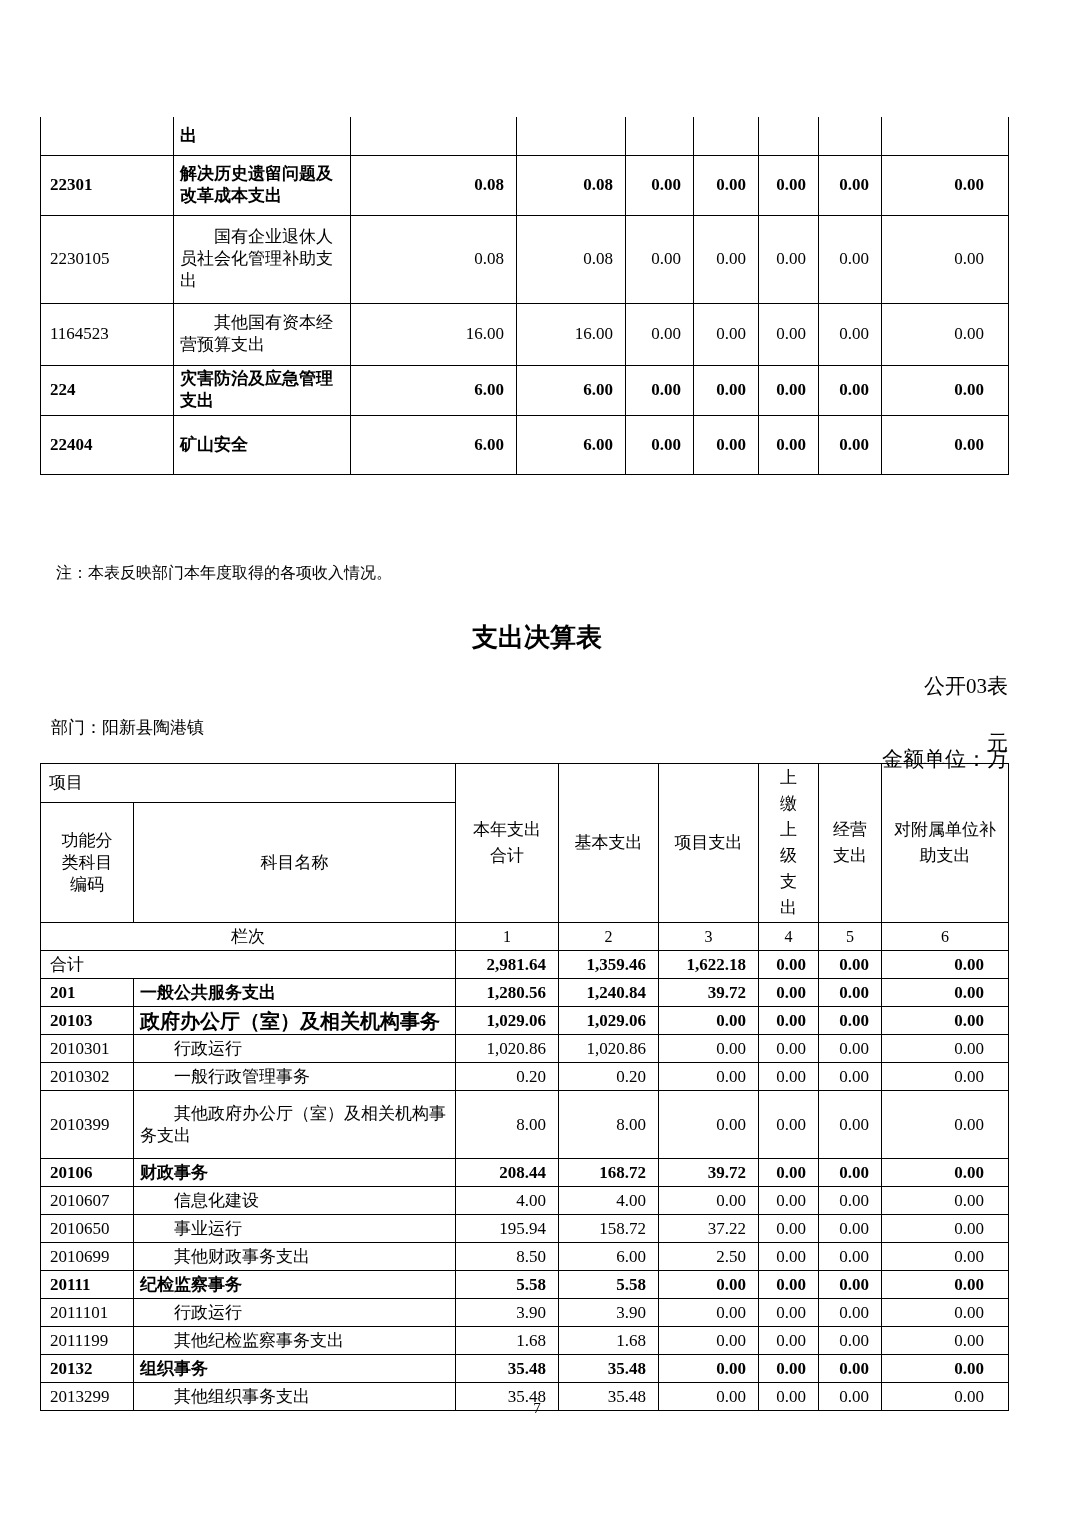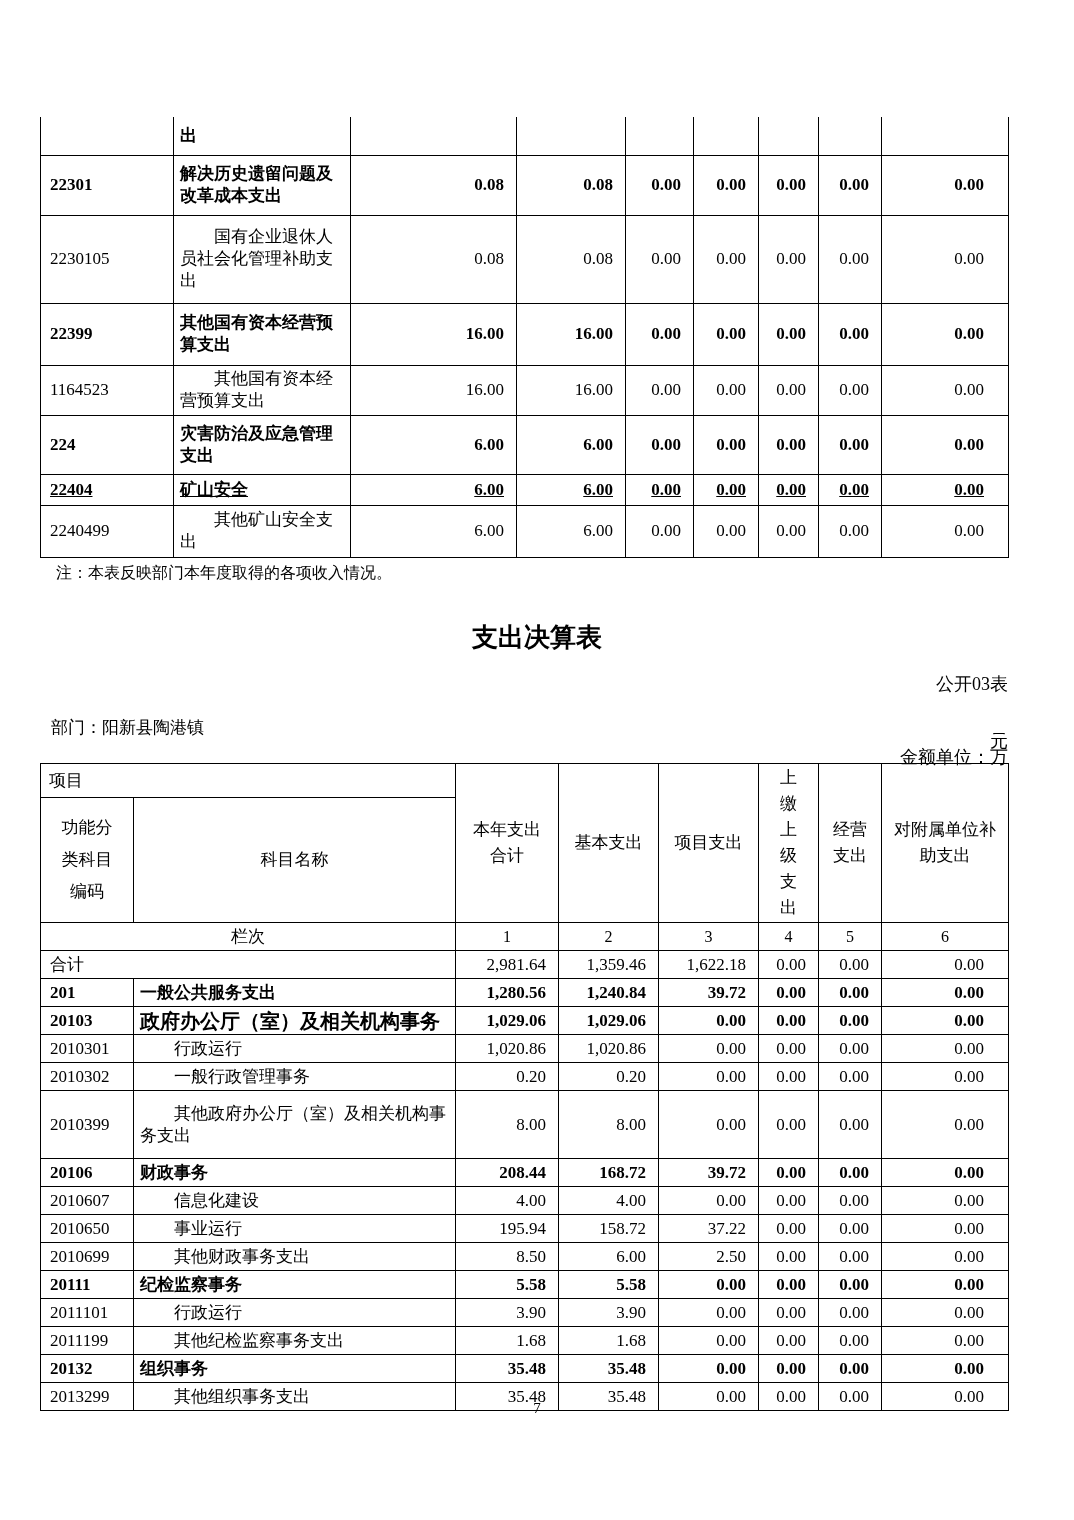--- a/index.html
+++ b/index.html
@@ -24,41 +24,41 @@
   .t1 tr:nth-child(8){height:52px;}
   
   td.code{text-align:left;padding:2px 4px 2px 9px;}
   td.name{text-align:left;padding:2px 6px;}
   td.name.ind{text-indent:2em;margin-top:30px;}
   td.name.sm{font-size:20px;}
   td.val{text-align:right;padding:2px 12px 2px 2px;}
   td.val.lastcol{padding-right:24px;}
   td.label-span{text-align:left;padding:2px 6px 2px 9px;}
   tr.b td{font-weight:bold;}
-  tr.vb td.val{font-weight:normal;}
+  tr.vb td.val{font-weight:bold;}
   
   .note{position:absolute;left:56px;top:563px;font-size:16px;
         font-family:"Liberation Serif","DejaVu Serif",serif;}
   .title{position:absolute;left:0;top:620px;width:100%;text-align:center;
          font-size:26px;font-weight:bold;margin:0;
          font-family:"Liberation Sans","DejaVu Sans",sans-serif;}
-  .meta-r{position:absolute;right:66px;text-align:right;font-size:18px;font-family:Liberation Serif, serif;}
+  .meta-r{position:absolute;right:66px;text-align:right;font-size:21px;font-family:Liberation Serif, serif;}
   .m1{top:672px;} .m2{top:701px;margin-top:44px;} .m3{top:729px;}
   .dept{position:absolute;left:43px;top:716px;font-size:17px;margin-left:8px;}
   
   .t2{left:40px;top:763px;width:968px;}
   .t2 thead tr:nth-child(1){height:27px;}
   .t2 thead tr:nth-child(2){height:82px;}
   .t2 thead tr:nth-child(3){height:28px;}
   .t2 tbody tr{height:28px;}
   .t2 tbody tr:nth-child(6){height:68px;}
   td.h-item{text-align:left;padding:1px 8px;}
   td.h-col{text-align:center;padding:1px 12px;line-height:26px;}
   td.h-col.narrow{padding:1px 13px;}
-  td.h-code{text-align:center;padding:1px 16px;line-height:32px;}
+  td.h-code{text-align:center;padding:1px 16px;line-height:22px;}
   td.h-name{text-align:center;padding:1px 6px;}
   td.h-lanci{text-align:center;padding:1px 6px;}
   td.h-num{text-align:center;padding:1px 2px;font-size:16px;}
   .pagenum{position:absolute;left:0;top:1400px;width:100%;text-align:center;font-size:15px;}
 </style>
 </head>
 <body>
 
 <div class="page">
 
@@ -101,31 +101,20 @@
           <td class="code">2230105</td>
           <td class="name ind">国有企业退休人员社会化管理补助支出</td>
           <td class="val">0.08</td>
           <td class="val">0.08</td>
           <td class="val">0.00</td>
           <td class="val">0.00</td>
           <td class="val">0.00</td>
           <td class="val">0.00</td>
           <td class="val lastcol">0.00</td>
         </tr>
-        <tr class="b ">
-          <td class="code">22399</td>
-          <td class="name">其他国有资本经营预算支出</td>
-          <td class="val">16.00</td>
-          <td class="val">16.00</td>
-          <td class="val">0.00</td>
-          <td class="val">0.00</td>
-          <td class="val">0.00</td>
-          <td class="val">0.00</td>
-          <td class="val lastcol">0.00</td>
-        </tr>
         <tr>
           <td class="code">1164523</td>
           <td class="name ind">其他国有资本经营预算支出</td>
           <td class="val">16.00</td>
           <td class="val">16.00</td>
           <td class="val">0.00</td>
           <td class="val">0.00</td>
           <td class="val">0.00</td>
           <td class="val">0.00</td>
           <td class="val lastcol">0.00</td>
@@ -137,31 +126,20 @@
           <td class="val">6.00</td>
           <td class="val">0.00</td>
           <td class="val">0.00</td>
           <td class="val">0.00</td>
           <td class="val">0.00</td>
           <td class="val lastcol">0.00</td>
         </tr>
         <tr class="b ">
           <td class="code">22404</td>
           <td class="name">矿山安全</td>
-          <td class="val">6.00</td>
-          <td class="val">6.00</td>
-          <td class="val">0.00</td>
-          <td class="val">0.00</td>
-          <td class="val">0.00</td>
-          <td class="val">0.00</td>
-          <td class="val lastcol">0.00</td>
-        </tr>
-        <tr>
-          <td class="code">2240499</td>
-          <td class="name ind">其他矿山安全支出</td>
           <td class="val">6.00</td>
           <td class="val">6.00</td>
           <td class="val">0.00</td>
           <td class="val">0.00</td>
           <td class="val">0.00</td>
           <td class="val">0.00</td>
           <td class="val lastcol">0.00</td>
         </tr>
       </tbody>
   </table>

